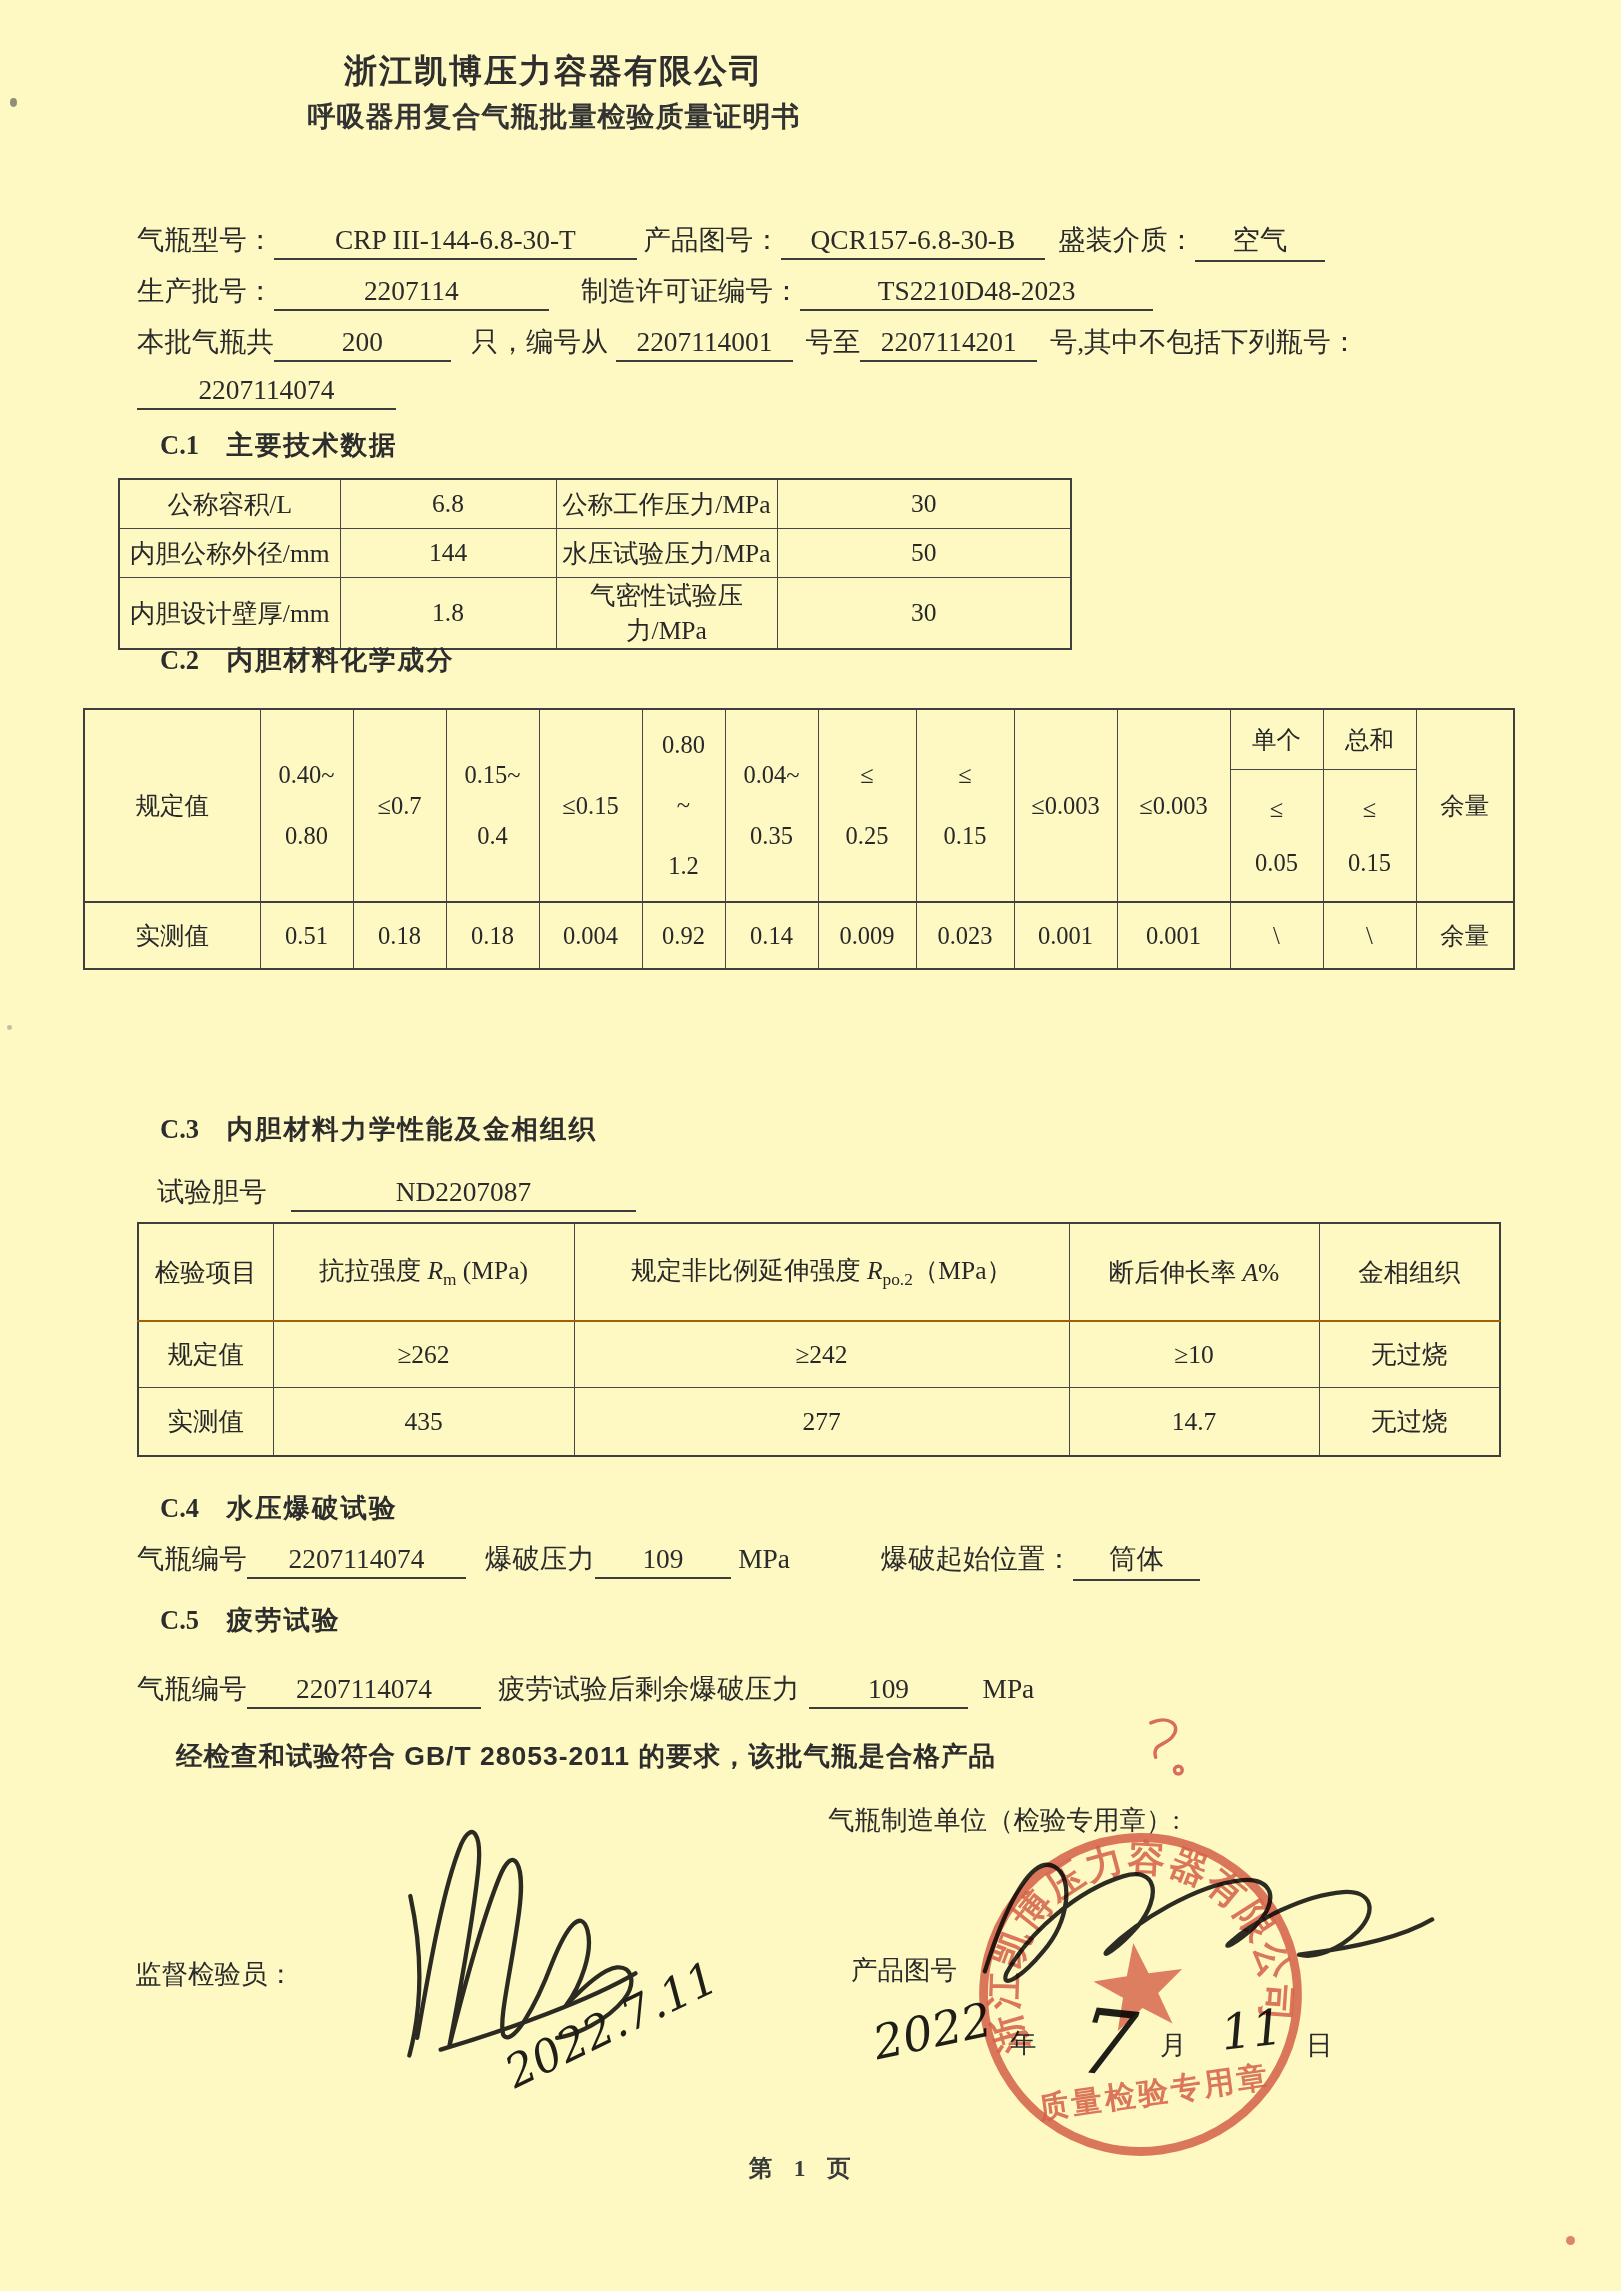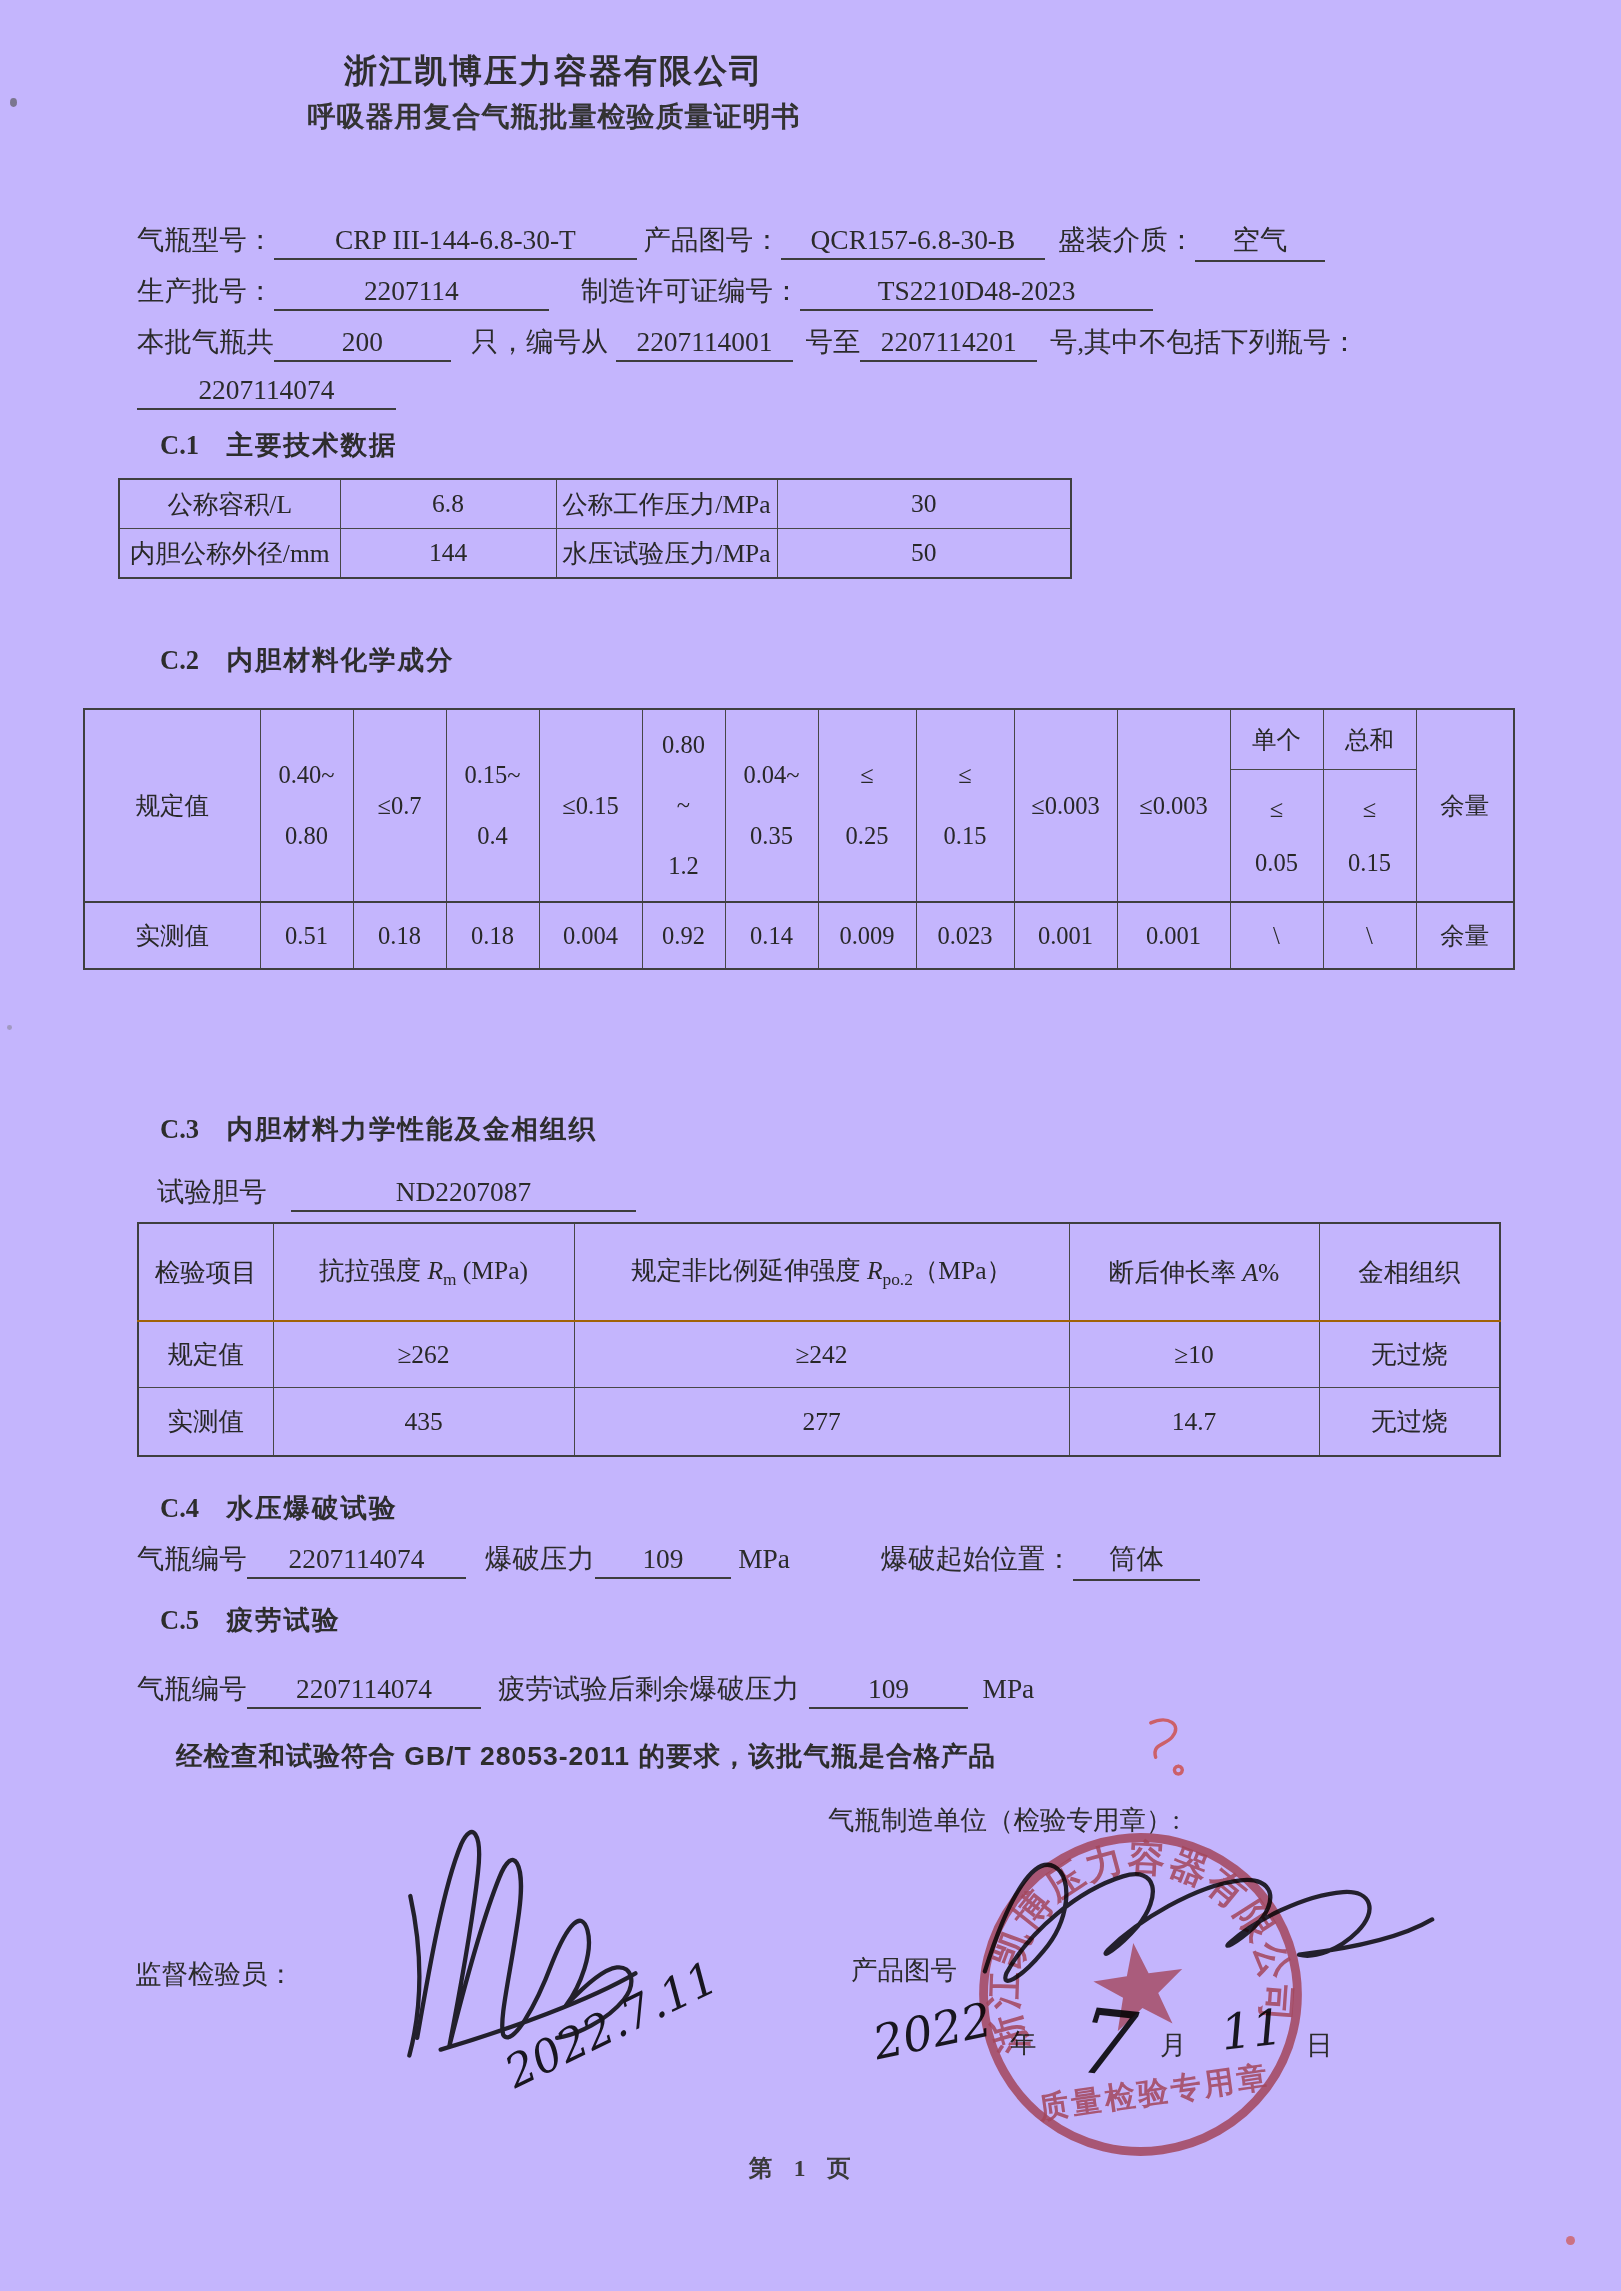--- a/index.html
+++ b/index.html
@@ -1,16 +1,16 @@
 <!DOCTYPE html>
 <html><head>
 <meta charset="utf-8">
 <style>
   html,body{margin:0;padding:0;background:#e8e8e6;}
-  .sheet{position:relative;width:1621px;height:2292px;background:#c4b5fd;
+  .sheet{position:relative;width:1621px;height:2292px;background:#fef9c3;
          font-family:"Liberation Serif","DejaVu Serif",serif;color:#262626;overflow:hidden;}
   .abs{position:absolute;white-space:nowrap;}
   .hdr-company{top:49px;left:0;width:1108px;text-align:center;
          font-family:"Liberation Sans","DejaVu Sans",sans-serif;font-weight:bold;font-size:33px;letter-spacing:2px;color:#2e2e2e;}
   .hdr-title{top:98px;left:0;width:1108px;text-align:center;
          font-family:Liberation Serif, serif;font-weight:bold;font-size:28px;letter-spacing:1px;color:#333;}
   .fline{left:137px;font-size:27.4px;color:#2b2b2b;}
   .blank{display:inline-block;border-bottom:2px solid #3d3d3d;text-align:center;padding:0 5.9px 2px 5.9px;}
   .sec{font-size:26.5px;font-weight:bold;left:160px;color:#2d2d2d;}
   .sec .no{font-family:"Liberation Serif",serif;margin-right:27.4px;}
@@ -88,20 +88,26 @@
           <td>6.8</td>
       <td>公称工作压力/MPa</td>
           <td>30</td>
     </tr>
     <tr>
       <td>内胆公称外径/mm</td>
           <td>144</td>
       <td>水压试验压力/MPa</td>
           <td>50</td>
     </tr>
+    <tr>
+      <td>内胆设计壁厚/mm</td>
+          <td>1.8</td>
+      <td>气密性试验压力/MPa</td>
+          <td>30</td>
+    </tr>
   </tbody>
     </table>
 
   <div class="abs sec" style="top:642px">
     <span class="no">C.2</span><span class="t">内胆材料化学成分</span>
   </div>
   <table id="c2t">
     <colgroup>
       <col style="width:176px">
         <col style="width:93px">

